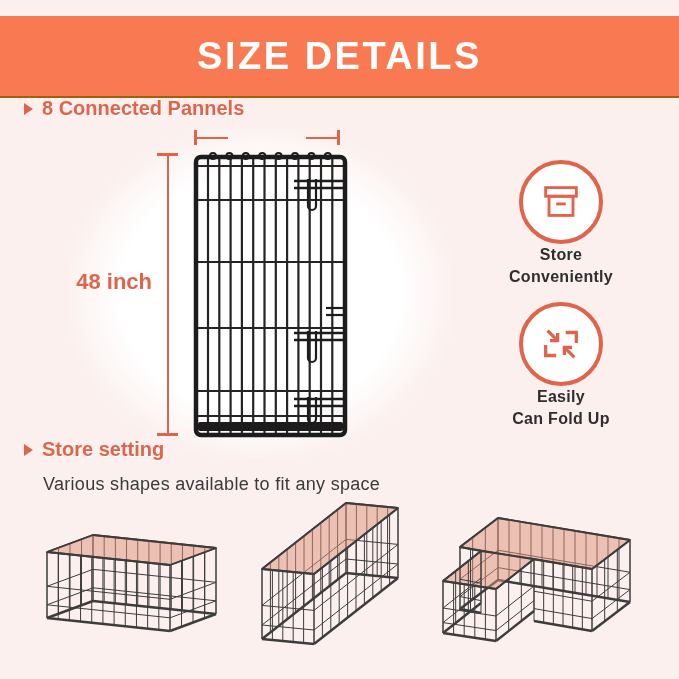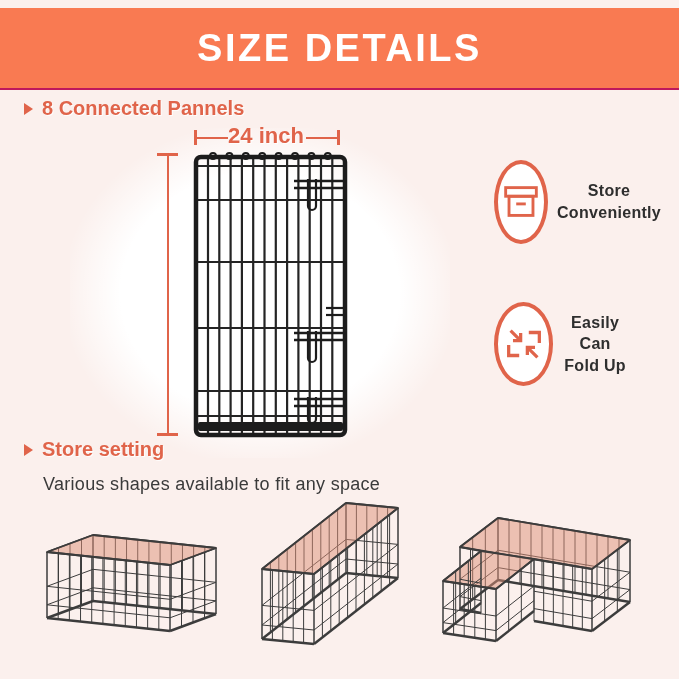--- a/index.html
+++ b/index.html
@@ -1,21 +1,21 @@
 <!DOCTYPE html>
 <html style="--banner: #F97A52; --accent: #E0644A; --bg: #FBF0ED; --wire: #3C3C3C; --pen-fill: #DD8F77;"><head>
 <meta charset="utf-8">
 <style>
   html,body{margin:0;padding:0;}
   body{font-family:"Liberation Sans","DejaVu Sans",sans-serif;}
   .page{position:relative;width:679px;height:679px;overflow:hidden;background:var(--bg,#FBF0ED);}
 
   
-  .banner{position:absolute;left:0;top:8px;width:679px;height:80px;background:var(--banner,#F97A52);
-    border-bottom:2px solid #be185d;display:flex;align-items:center;justify-content:center;}
+  .banner{position:absolute;left:0;top:16px;width:679px;height:80px;background:var(--banner,#F97A52);
+    border-bottom:2px solid #a16207;display:flex;align-items:center;justify-content:center;}
   .banner h1{margin:0;color:#fff;font-size:38px;font-weight:bold;letter-spacing:2.5px;}
 
   
   .glow{position:absolute;left:70px;top:128px;width:380px;height:330px;
     background:radial-gradient(ellipse at center,#fff 0%,#fff 52%,rgba(255,255,255,0) 74%);}
 
   
   .heading{position:absolute;display:flex;align-items:center;color:var(--accent,#E0644A);
     font-size:20px;font-weight:bold;text-shadow:1px 1px 0 rgba(255,255,255,.85);}
   .tri{width:0;height:0;border-left:9px solid var(--accent,#E0644A);
@@ -25,21 +25,21 @@
   .subtitle{position:absolute;left:43px;top:474px;font-size:18px;color:#3A3A3A;letter-spacing:.3px;}
 
   
   .dim{position:absolute;background:var(--accent,#E0644A);}
   .dim-label{position:absolute;color:var(--accent,#E0644A);font-size:22px;font-weight:bold;
     text-shadow:1px 1px 0 rgba(255,255,255,.9);}
   .lbl-w{left:224px;top:123px;width:84px;text-align:center;}
   .lbl-h{left:56px;top:269px;width:96px;text-align:right;}
 
   
-  .feature{position:absolute;left:494px;width:134px;display:flex;flex-direction:row;align-items:center;gap:9px;}
+  .feature{position:absolute;left:494px;width:134px;display:flex;flex-direction:column;align-items:center;}
   .feature .circle{width:76px;height:76px;border-radius:50%;background:#fff;
     border:4px solid var(--accent,#E0644A);display:flex;align-items:center;justify-content:center;}
   .feature .cap{text-align:center;color:#2E2E2E;font-size:16px;font-weight:600;line-height:1.35;letter-spacing:.3px;}
   .f1{top:160px;}
   .f2{top:302px;}
 
   svg{position:absolute;display:block;}
   #cage-svg{left:192px;top:150px;}
   #pen-svg-1{left:15px;top:512px;}
   #pen-svg-2{left:246px;top:485px;}
@@ -58,25 +58,25 @@
 
   <div class="heading heading-panels">
     <span class="tri"></span>
     <span>8 Connected Pannels</span>
   </div>
 
   <div class="dim" style="left:194px;top:130px;width:2.5px;height:15px;"></div>
   <div class="dim" style="left:337px;top:130px;width:2.5px;height:15px;"></div>
   <div class="dim" style="left:196px;top:136.5px;width:32px;height:2.5px;"></div>
   <div class="dim" style="left:306px;top:136.5px;width:32px;height:2.5px;"></div>
-  <div class="dim-label lbl-w">24 inch</div>
 
   <div class="dim" style="left:157px;top:153px;width:21px;height:2.5px;"></div>
   <div class="dim" style="left:157px;top:433px;width:21px;height:2.5px;"></div>
   <div class="dim" style="left:166.5px;top:154px;width:2.5px;height:280px;"></div>
+  <div class="dim-label lbl-h">48 inch</div>
 
   <svg id="cage-svg" width="158" height="292" viewBox="0 0 158 292">
       <circle cx="21" cy="6" r="3" fill="none" stroke="#1c1c1c" stroke-width="2"></circle>
       <circle cx="37.4" cy="6" r="3" fill="none" stroke="#1c1c1c" stroke-width="2"></circle>
       <circle cx="53.8" cy="6" r="3" fill="none" stroke="#1c1c1c" stroke-width="2"></circle>
       <circle cx="70.19999999999999" cy="6" r="3" fill="none" stroke="#1c1c1c" stroke-width="2"></circle>
       <circle cx="86.6" cy="6" r="3" fill="none" stroke="#1c1c1c" stroke-width="2"></circle>
       <circle cx="103" cy="6" r="3" fill="none" stroke="#1c1c1c" stroke-width="2"></circle>
       <circle cx="119.39999999999999" cy="6" r="3" fill="none" stroke="#1c1c1c" stroke-width="2"></circle>
       <circle cx="135.79999999999998" cy="6" r="3" fill="none" stroke="#1c1c1c" stroke-width="2"></circle>

